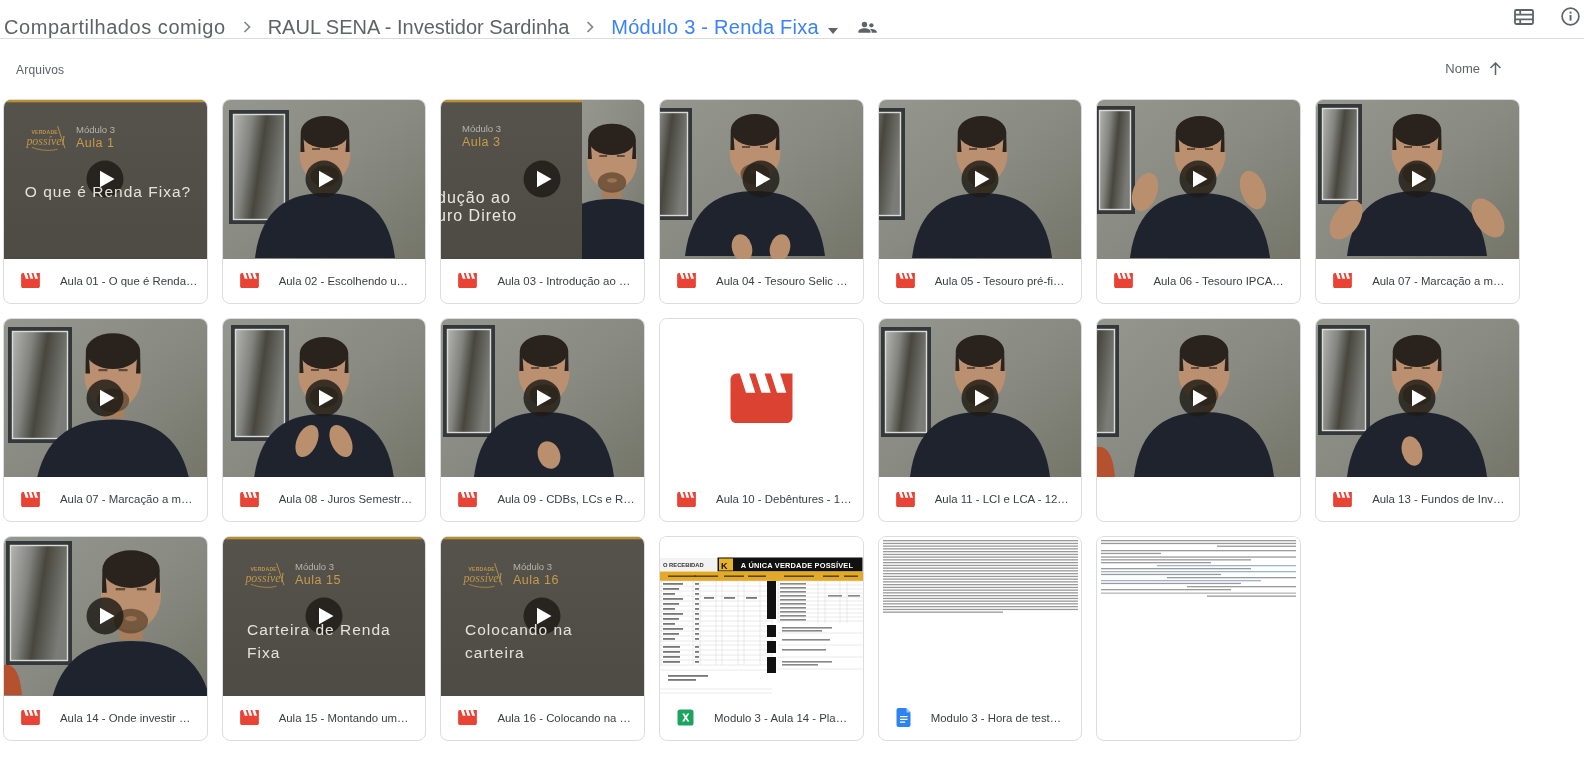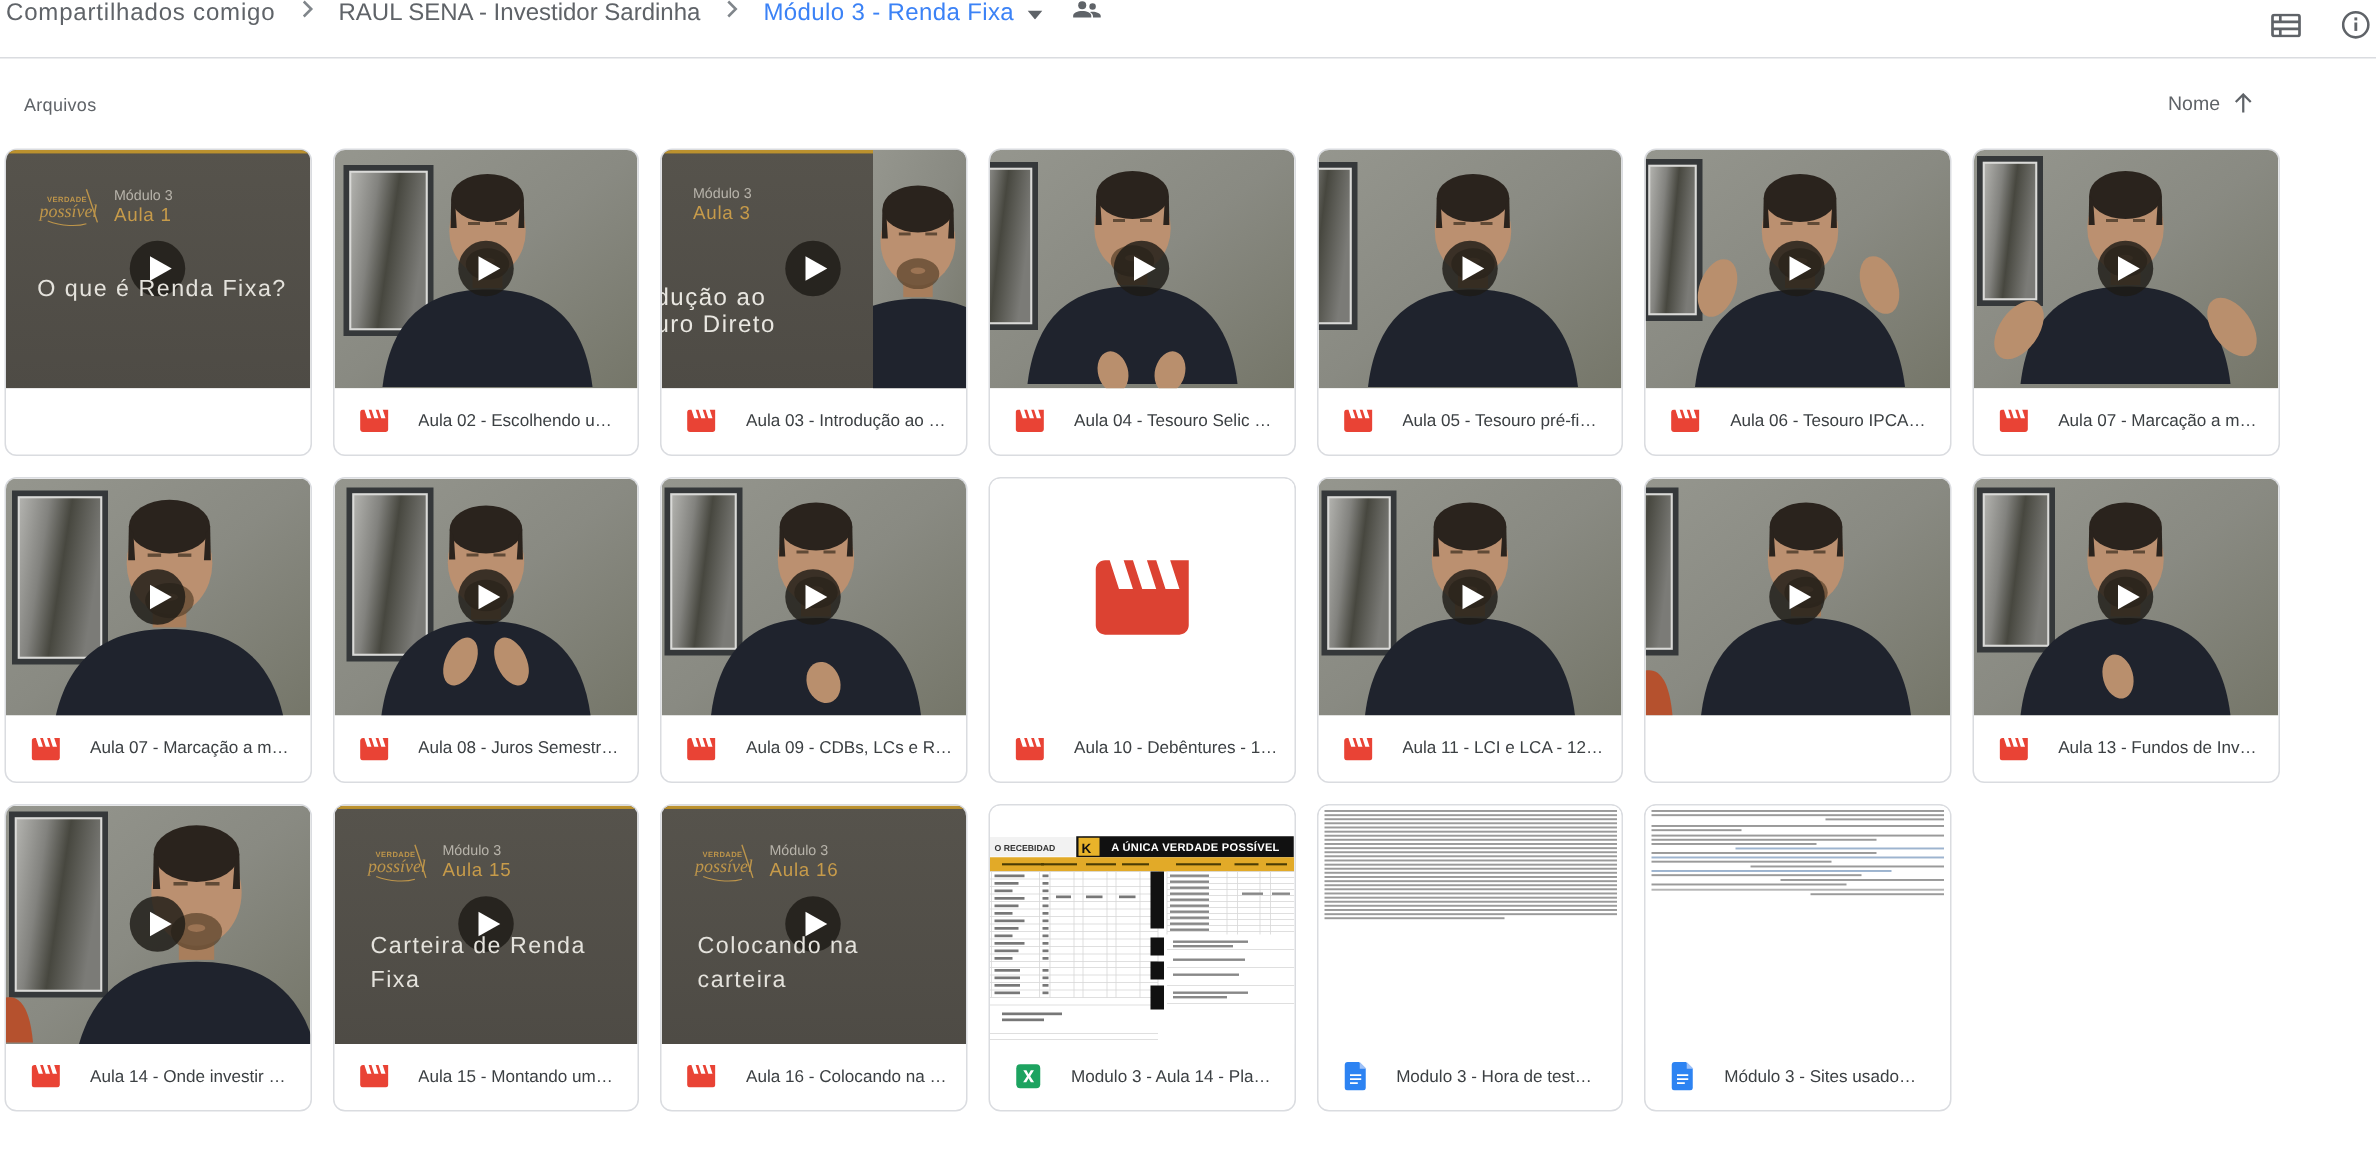--- a/index.html
+++ b/index.html
@@ -1,16 +1,16 @@
 <!DOCTYPE html>
 <html><head><meta charset="utf-8"><style>
 *{margin:0;padding:0;box-sizing:border-box}
 html,body{width:1584px;height:777px;background:#fff;font-family:"Liberation Sans",sans-serif;overflow:hidden}
 .topbar{position:absolute;left:0;top:0;width:1584px;height:39px;border-bottom:1px solid #dadce0}
-.crumbs{position:absolute;left:4px;top:0;height:30px;display:flex;align-items:flex-start;font-size:16px;color:#5f6368}
+.crumbs{position:absolute;left:4px;top:12px;height:30px;display:flex;align-items:center;font-size:20px;color:#5f6368}
 .crumbs .sep{margin:0 17px;display:flex;align-items:center}
 .crumbs .last{color:#3b82f6}
 .caret{margin-left:9px}
 .ppl{margin-left:20px;display:flex;align-items:center}
 .tbicons{position:absolute;right:4px;top:0;height:33px;display:flex;align-items:center;gap:27px}
 .label{position:absolute;left:16px;top:63px;font-size:12px;font-weight:normal;color:#5f6368;letter-spacing:.2px}
 .sort{position:absolute;right:82px;top:61px;font-size:13px;color:#5f6368;display:flex;align-items:flex-end}
 .sort svg{margin-left:9px}
 .grid{position:absolute;left:3px;top:99px;display:grid;grid-template-columns:repeat(7,204.5px);grid-template-rows:repeat(3,204.5px);column-gap:14.2px;row-gap:14.2px}
 .card{border:1px solid #dadce0;border-radius:8px;background:#fff;overflow:hidden;position:relative}
@@ -96,20 +96,26 @@
             <text x="17" y="18" font-size="13" font-style="italic" fill="#c79b4a" font-family="Liberation Serif,serif">possível</text>
             <path d="M30 -2 L38 22" stroke="#c79b4a" stroke-width="1"></path>
             <path d="M2 21 C12 25 24 25 30 23" stroke="#c79b4a" stroke-width=".8" fill="none"></path>
           </g>
           <text x="72" y="33" font-size="9.5" fill="#b7b3aa">Módulo 3</text>
           <text x="72" y="47" font-size="12.5" fill="#c79b4a" letter-spacing=".5">Aula 1</text>
           <circle cx="101" cy="79" r="18.5" fill="#1d1b16" opacity="0.82"></circle>
           <path d="M96 70.8L110.5 79L96 87.2Z" fill="#fff"></path>
           <text x="104" y="97" font-size="15.5" fill="#e4e2dc" letter-spacing="1" text-anchor="middle">O que é Renda Fixa?</text>
         </svg>
+      </div>
+      <div class="ft">
+        <svg width="19" height="15" viewBox="2 4 20 16" fill="#e94335">
+          <path d="M18 4l2 6.2h-3l-2-6.2h-2l2 6.2h-3l-2-6.2H8l2 6.2H7L5 4H4c-1.1 0-2 .9-2 2v12c0 1.1.9 2 2 2h16c1.1 0 2-.9 2-2V4h-4z"></path>
+        </svg>
+        <span class="nm">Aula 01 - O que é Renda…</span>
       </div>
     </div>
     <div class="card">
       <div class="thumb">
         <svg width="202.5" height="158.5" viewBox="0 0 202.5 158.5">
           <rect width="203" height="159" fill="url(#wg)"></rect>
           <rect x="6" y="10" width="60" height="114" fill="#35383a"></rect>
           <rect x="10.5" y="14.5" width="51" height="105" fill="url(#fg)"></rect>
           <rect x="10.5" y="14.5" width="51" height="105" fill="none" stroke="#dadad8" stroke-width="1.4"></rect>
           <g transform="translate(102,-2) scale(1.0)">
@@ -784,24 +790,14 @@
             <rect x="70" y="40.0" width="129" height="1.3" fill="#9a9a9a"></rect>
             <rect x="4" y="43.0" width="160" height="1.3" fill="#9db4cf"></rect>
             <rect x="4" y="45.8" width="140" height="1.3" fill="#9a9a9a"></rect>
             <rect x="90" y="49.0" width="109" height="1.3" fill="#9a9a9a"></rect>
             <rect x="4" y="52.0" width="130" height="1.3" fill="#9a9a9a"></rect>
             <rect x="4" y="55.5" width="195" height="1.3" fill="#b5b5b5"></rect>
             <rect x="110" y="58.5" width="89" height="1.3" fill="#9a9a9a"></rect>
           </g>
         </svg>
       </div>
-      <div class="ft">
-        <svg width="15" height="19" viewBox="0 0 15 19">
-          <path d="M2 0h7.5L14 4.5V17a2 2 0 0 1-2 2H2a2 2 0 0 1-2-2V2a2 2 0 0 1 2-2z" fill="#2d83f2" transform="translate(0.5,0)"></path>
-          <path d="M10 0l4.5 4.5H10z" fill="#9ec1f7" transform="translate(0.5,0)"></path>
-          <g stroke="#fff" stroke-width="1.2">
-            <path d="M4 8.7h7.5M4 11.4h7.5M4 14.1h5.2"></path>
-          </g>
-        </svg>
-        <span class="nm">Módulo 3 - Sites usado…</span>
-      </div>
     </div>
     <div></div>
 </div>
 </body></html>

